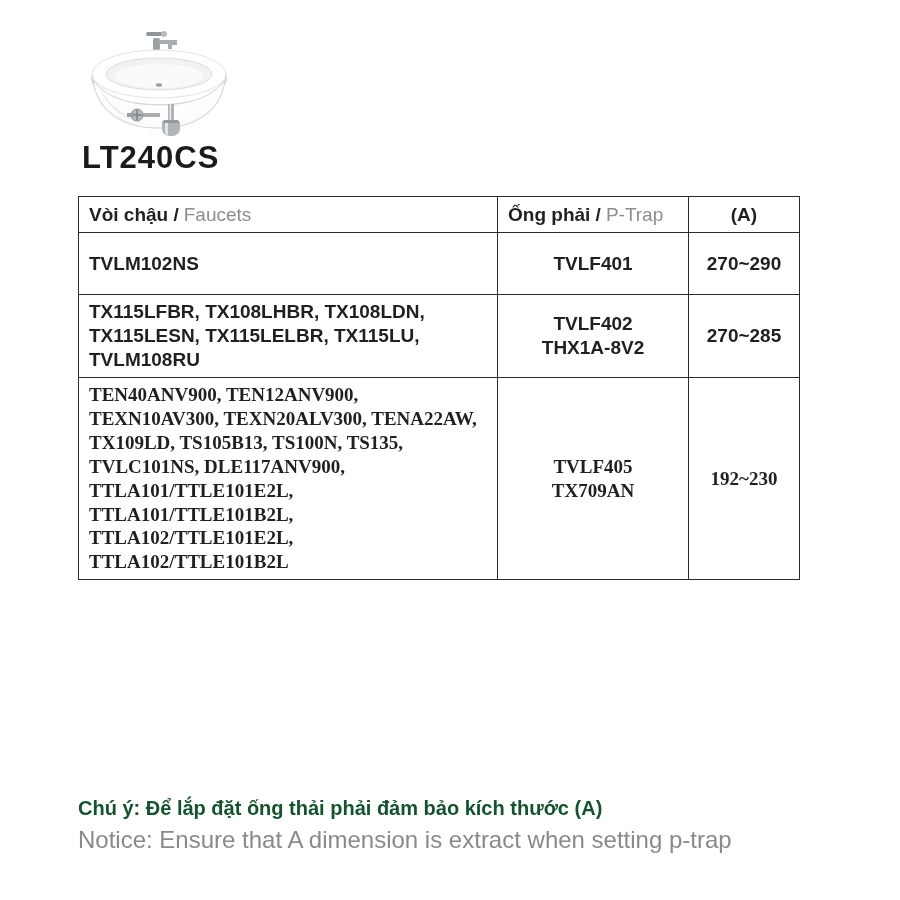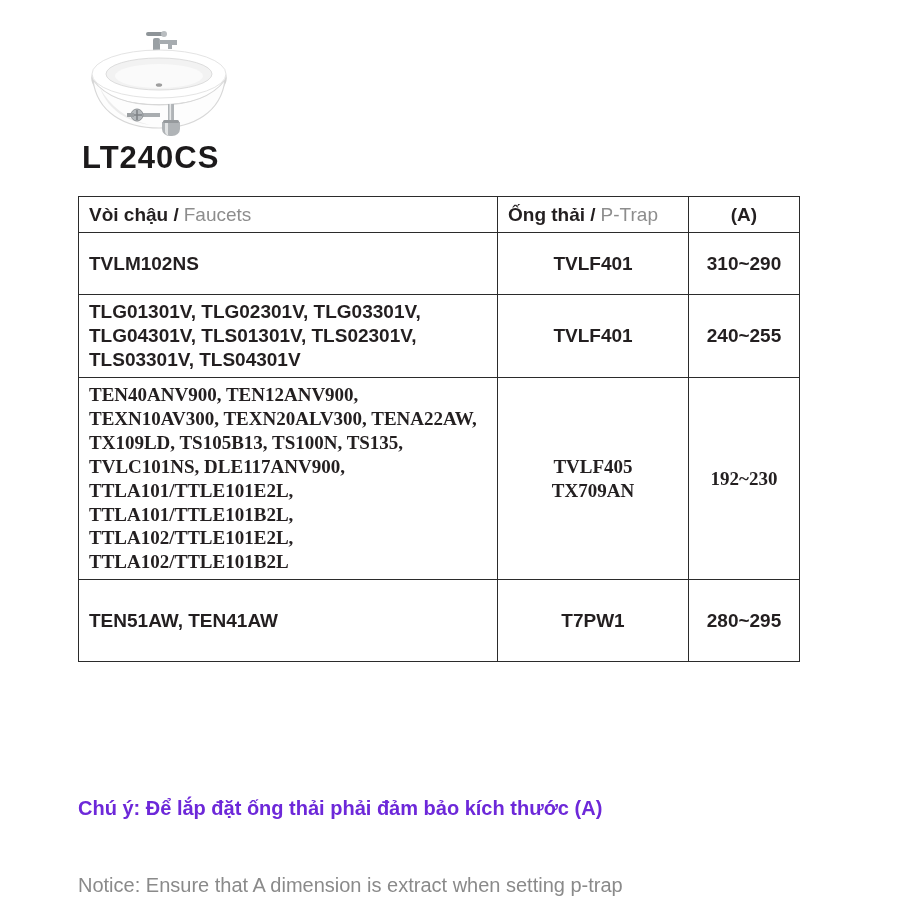--- a/index.html
+++ b/index.html
@@ -27,22 +27,22 @@
   td.ptrap, td.dim { text-align:center; padding:4px 4px; }
   #spec-body tr:nth-child(1) { height:62px; }
   #spec-body tr:nth-child(2) { height:34px; }
   #spec-body tr:nth-child(3) { height:33px;font-family:Liberation Serif, serif; }
   #spec-body tr:nth-child(4) { height:82px; }
   #spec-body tr:nth-child(5) { height:83px; }
   #spec-body tr:nth-child(6) { height:194px;font-style:italic; }
   #spec-body tr:nth-child(7) { height:33px; }
 
   .notes { position:absolute; left:78px; top:794px; width:740px; }
-  .note-vi { font-size:20px; font-weight:700; color:#6d28d9; line-height:1.45; }
-  .note-en { font-size:20px; font-weight:400; color:#8a8a8a; line-height:1.45;margin-top:48px; }
+  .note-vi { font-size:20px; font-weight:700; color:#14532d; line-height:1.45; }
+  .note-en { font-size:24px; font-weight:400; color:#8a8a8a; line-height:1.45; }
 </style>
 </head>
 <body>
 
 <div class="canvas">
 
   <div class="sink-figure">
     <svg width="162" height="124" viewBox="0 0 162 124" xmlns="http://www.w3.org/2000/svg">
 
       <g>
@@ -84,54 +84,48 @@
         <col class="c1">
         <col class="c2">
         <col class="c3">
       </colgroup>
     <thead>
       <tr>
         <th class="hdr">
           <span class="hdr-vi">Vòi chậu /</span><span class="hdr-en">Faucets</span>
         </th>
         <th class="hdr">
-          <span class="hdr-vi">Ống thải /</span><span class="hdr-en">P-Trap</span>
+          <span class="hdr-vi">Ống phải /</span><span class="hdr-en">P-Trap</span>
         </th>
         <th class="hdr-a">(A)</th>
       </tr>
     </thead>
     <tbody id="spec-body">
         <tr>
           <td class="faucets">TVLM102NS</td>
           <td class="ptrap">
             <div>TVLF401</div>
           </td>
-          <td class="dim">310~290</td>
+          <td class="dim">270~290</td>
         </tr>
         <tr>
-          <td class="faucets">TLG01301V, TLG02301V, TLG03301V, TLG04301V, TLS01301V, TLS02301V, TLS03301V, TLS04301V</td>
+          <td class="faucets">TX115LFBR, TX108LHBR, TX108LDN, TX115LESN, TX115LELBR, TX115LU, TVLM108RU</td>
           <td class="ptrap">
-            <div>TVLF401</div>
+            <div>TVLF402</div>
+            <div>THX1A-8V2</div>
           </td>
-          <td class="dim">240~255</td>
+          <td class="dim">270~285</td>
         </tr>
         <tr>
           <td class="faucets">TEN40ANV900, TEN12ANV900, TEXN10AV300, TEXN20ALV300, TENA22AW, TX109LD, TS105B13, TS100N, TS135, TVLC101NS, DLE117ANV900, TTLA101/TTLE101E2L, TTLA101/TTLE101B2L, TTLA102/TTLE101E2L, TTLA102/TTLE101B2L</td>
           <td class="ptrap">
             <div>TVLF405</div>
             <div>TX709AN</div>
           </td>
           <td class="dim">192~230</td>
-        </tr>
-        <tr>
-          <td class="faucets">TEN51AW, TEN41AW</td>
-          <td class="ptrap">
-            <div>T7PW1</div>
-          </td>
-          <td class="dim">280~295</td>
         </tr>
       </tbody>
   </table>
 
   <div class="notes">
     <div class="note-vi">Chú ý: Để lắp đặt ống thải phải đảm bảo kích thước (A)</div>
     <div class="note-en">Notice: Ensure that A dimension is extract when setting p-trap</div>
   </div>
 
 </div>

